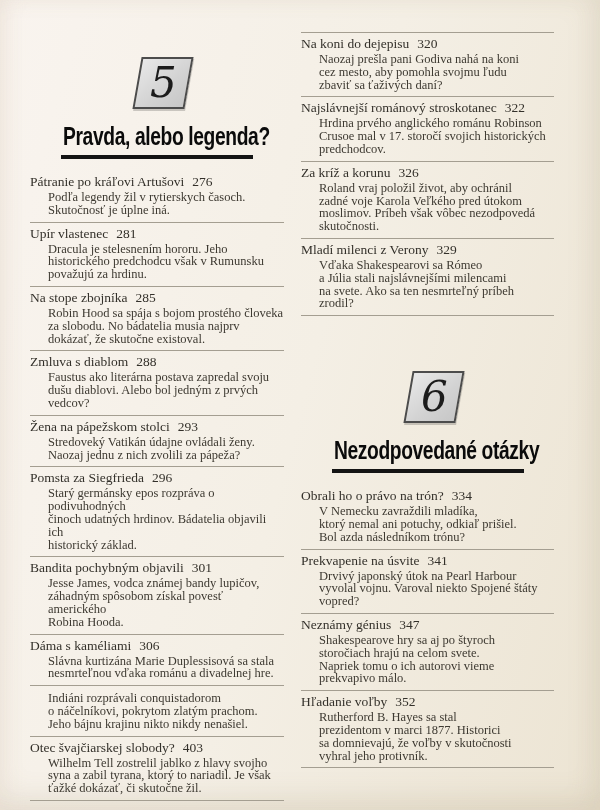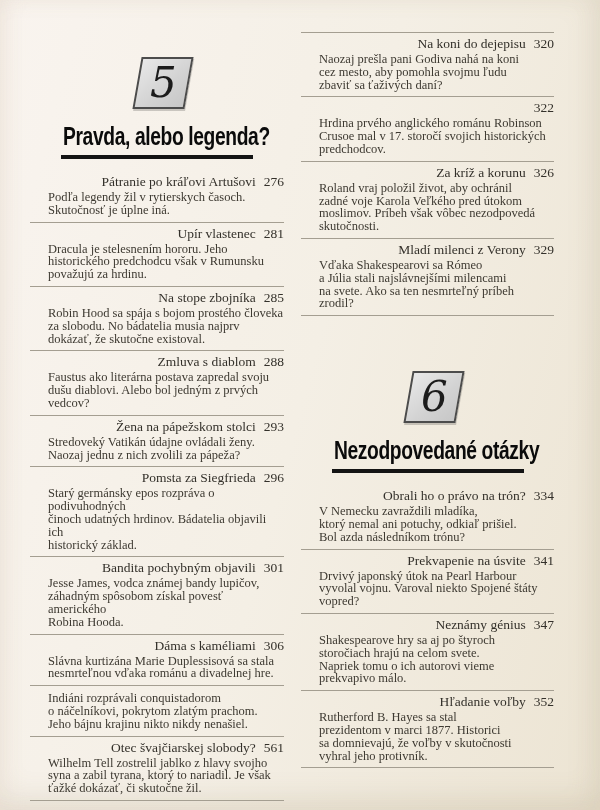--- a/index.html
+++ b/index.html
@@ -50,21 +50,21 @@
     color: #0b0b0b;
     white-space: nowrap;
     transform: scaleX(0.74);
   }
   .chap-rule { width: 192px; height: 4px; background: #141414; margin: 5px auto 0; }
 
   
   .entries.top-rule { border-top: 1px solid #a49e91; }
   .entry { padding: 4px 0 5px; border-bottom: 1px solid #a49e91; }
   .entry-head {
-    display: flex; justify-content: flex-end; align-items: baseline;
+    display: flex; justify-content: flex-start; align-items: baseline;
     font-size: 13.5px; line-height: 14px; color: #33302a;
   }
   .entry-title { padding-right: 8px; }
   .entry-page { flex: none; }
   .entry-desc {
     margin: 2px 0 0 18px;
     font-size: 12.5px; line-height: 12.8px;
     color: #3d3931;
     white-space: pre-line;
   }
@@ -161,21 +161,21 @@
 
   <div class="entry">
     <div class="entry-desc">Indiáni rozprávali conquistadorom
 o náčelníkovi, pokrytom zlatým prachom.
 Jeho bájnu krajinu nikto nikdy nenašiel.</div>
   </div>
 
   <div class="entry">
     <div class="entry-head">
       <span class="entry-title">Otec švajčiarskej slobody?</span>
-      <span class="entry-page">561</span>
+      <span class="entry-page">403</span>
     </div>
     <div class="entry-desc">Wilhelm Tell zostrelil jablko z hlavy svojho
 syna a zabil tyrana, ktorý to nariadil. Je však
 ťažké dokázať, či skutočne žil.</div>
   </div>
 </div>
   </div>
 
   <div class="col col-right">
     <div class="entries top-rule">
@@ -184,20 +184,21 @@
       <span class="entry-title">Na koni do dejepisu</span>
       <span class="entry-page">320</span>
     </div>
     <div class="entry-desc">Naozaj prešla pani Godiva nahá na koni
 cez mesto, aby pomohla svojmu ľudu
 zbaviť sa ťaživých daní?</div>
   </div>
 
   <div class="entry">
     <div class="entry-head">
+      <span class="entry-title">Najslávnejší románový stroskotanec</span>
       <span class="entry-page">322</span>
     </div>
     <div class="entry-desc">Hrdina prvého anglického románu Robinson
 Crusoe mal v 17. storočí svojich historických
 predchodcov.</div>
   </div>
 
   <div class="entry">
     <div class="entry-head">
       <span class="entry-title">Za kríž a korunu</span>

